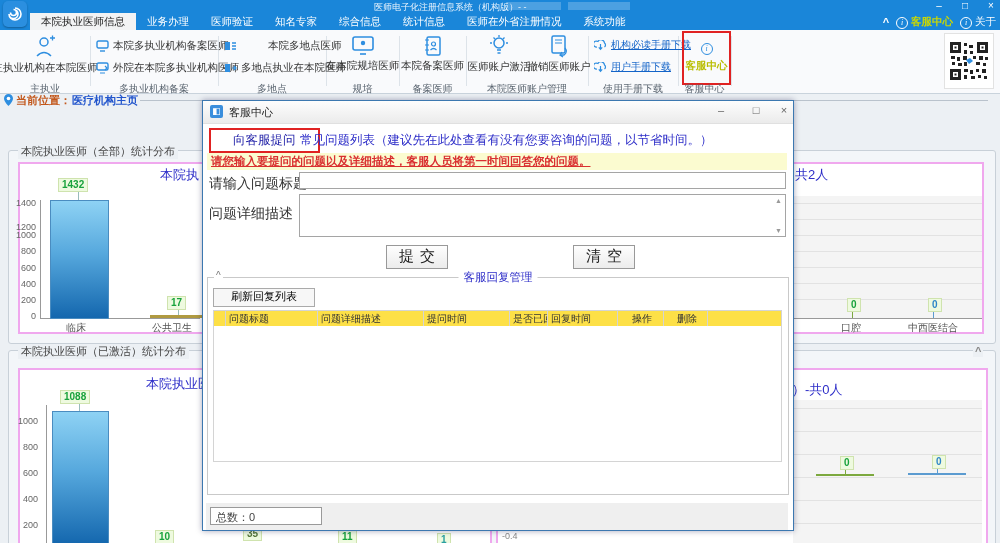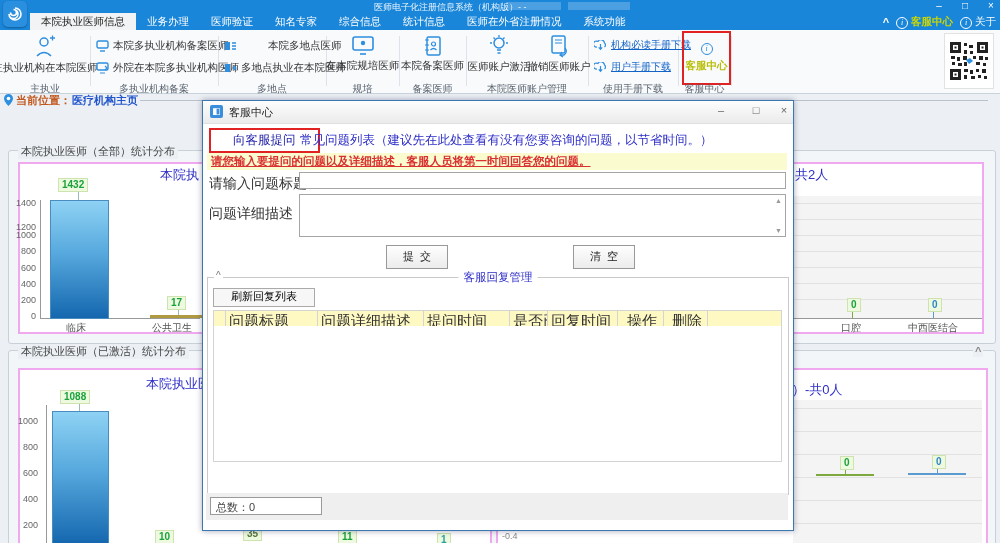--- a/index.html
+++ b/index.html
@@ -51,30 +51,30 @@
   .dialog{left:202px;top:100px;width:590px;height:429px;background:#fff;border:1px solid #3c78b0;box-shadow:0 0 6px rgba(0,0,60,.35);z-index:10;}
   .dtitle{left:0;top:0;width:100%;height:22px;background:linear-gradient(#fdfdfd,#ebebeb);border-bottom:1px solid #e0e0e0;}
   .dtitletxt{left:26px;top:4px;font-size:11px;color:#222;}
   .dicon{left:7px;top:4px;width:13px;height:13px;background:#3a8edc;border-radius:2px;color:#fff;font-size:9px;line-height:13px;text-align:center;}
   .dctl{top:3px;color:#666;font-size:11px;width:20px;text-align:center;}
   .asktab{left:6px;top:27px;border:2px solid #e02222;padding:2px 22px;color:#2121a8;font-size:12.5px;white-space:nowrap;background:#fff;}
   .faqtab{left:97px;top:31px;color:#2d2dc8;font-size:12.5px;white-space:nowrap;}
   .notice{left:4px;top:52px;width:580px;height:17px;background:#fbfbd0;color:#d93030;font-size:11.5px;font-weight:bold;text-decoration:underline;line-height:17px;padding-left:4px;box-sizing:border-box;white-space:nowrap;}
   .flabel{font-size:14px;color:#333;white-space:nowrap;}
   .dinput{border:1px solid #a5a5a5;background:#fff;box-sizing:border-box;font-size:11px;padding:1px 3px;font-family:inherit;}
-  .dbtn{border:1px solid #999;background:linear-gradient(#fefefe,#ececec);font-size:11px;color:#222;text-align:center;letter-spacing:6px;text-indent:6px;line-height:20px;cursor:pointer;}
+  .dbtn{border:1px solid #999;background:linear-gradient(#fefefe,#ececec);font-size:15px;color:#222;text-align:center;letter-spacing:6px;text-indent:6px;line-height:20px;cursor:pointer;}
   .splitdots{left:0;top:160px;width:100%;text-align:center;color:#999;font-size:8px;letter-spacing:2px;}
   .gbox{left:4px;top:176px;width:580px;height:216px;border:1px solid #c9c9c9;}
   .glegend{left:50%;transform:translateX(-50%);top:-8px;background:#fff;padding:0 5px;color:#2d2dc8;font-size:11.5px;white-space:nowrap;}
   .gchev{left:6px;top:-8px;background:#fff;color:#777;font-size:10px;padding:0 2px;}
   .refreshbtn{left:5px;top:10px;width:100px;height:17px;border:1px solid #aaa;background:#f7f7f7;font-size:11px;line-height:15px;text-align:center;}
-  .thead{left:5px;top:32px;width:569px;height:17px;display:flex;background:#fef9c3;border:1px solid #d4d4d4;box-sizing:border-box;font-size:15px;color:#333;}
+  .thead{left:5px;top:32px;width:569px;height:17px;display:flex;background:#fde047;border:1px solid #d4d4d4;box-sizing:border-box;font-size:10px;color:#333;}
   .th{border-right:1px solid #d4d4d4;padding:1px 0 0 3px;box-sizing:border-box;white-space:nowrap;overflow:hidden;}
   .tbody{left:5px;top:48px;width:569px;height:136px;background:#fff;border:1px solid #d4d4d4;border-top:none;box-sizing:border-box;}
-  .dfooter{left:3px;top:392px;width:582px;height:27px;background:#efefef;}
+  .dfooter{left:3px;top:402px;width:582px;height:27px;background:#efefef;}
   .totalbox{left:4px;top:4px;width:112px;height:18px;background:#fff;border:1px solid #9a9a9a;font-size:11px;color:#444;line-height:18px;padding-left:5px;box-sizing:border-box;}
   .scrollarrow{font-size:7px;color:#999;line-height:7px;}
   svg{display:block;}
 </style>
 </head>
 <body>
 
 <div class="abs fieldset" style="left:8px;top:150px;width:986px;height:192px;"></div>
 <div class="abs flegend" style="left:18px;top:144px;">本院执业医师（全部）统计分布</div>
 

